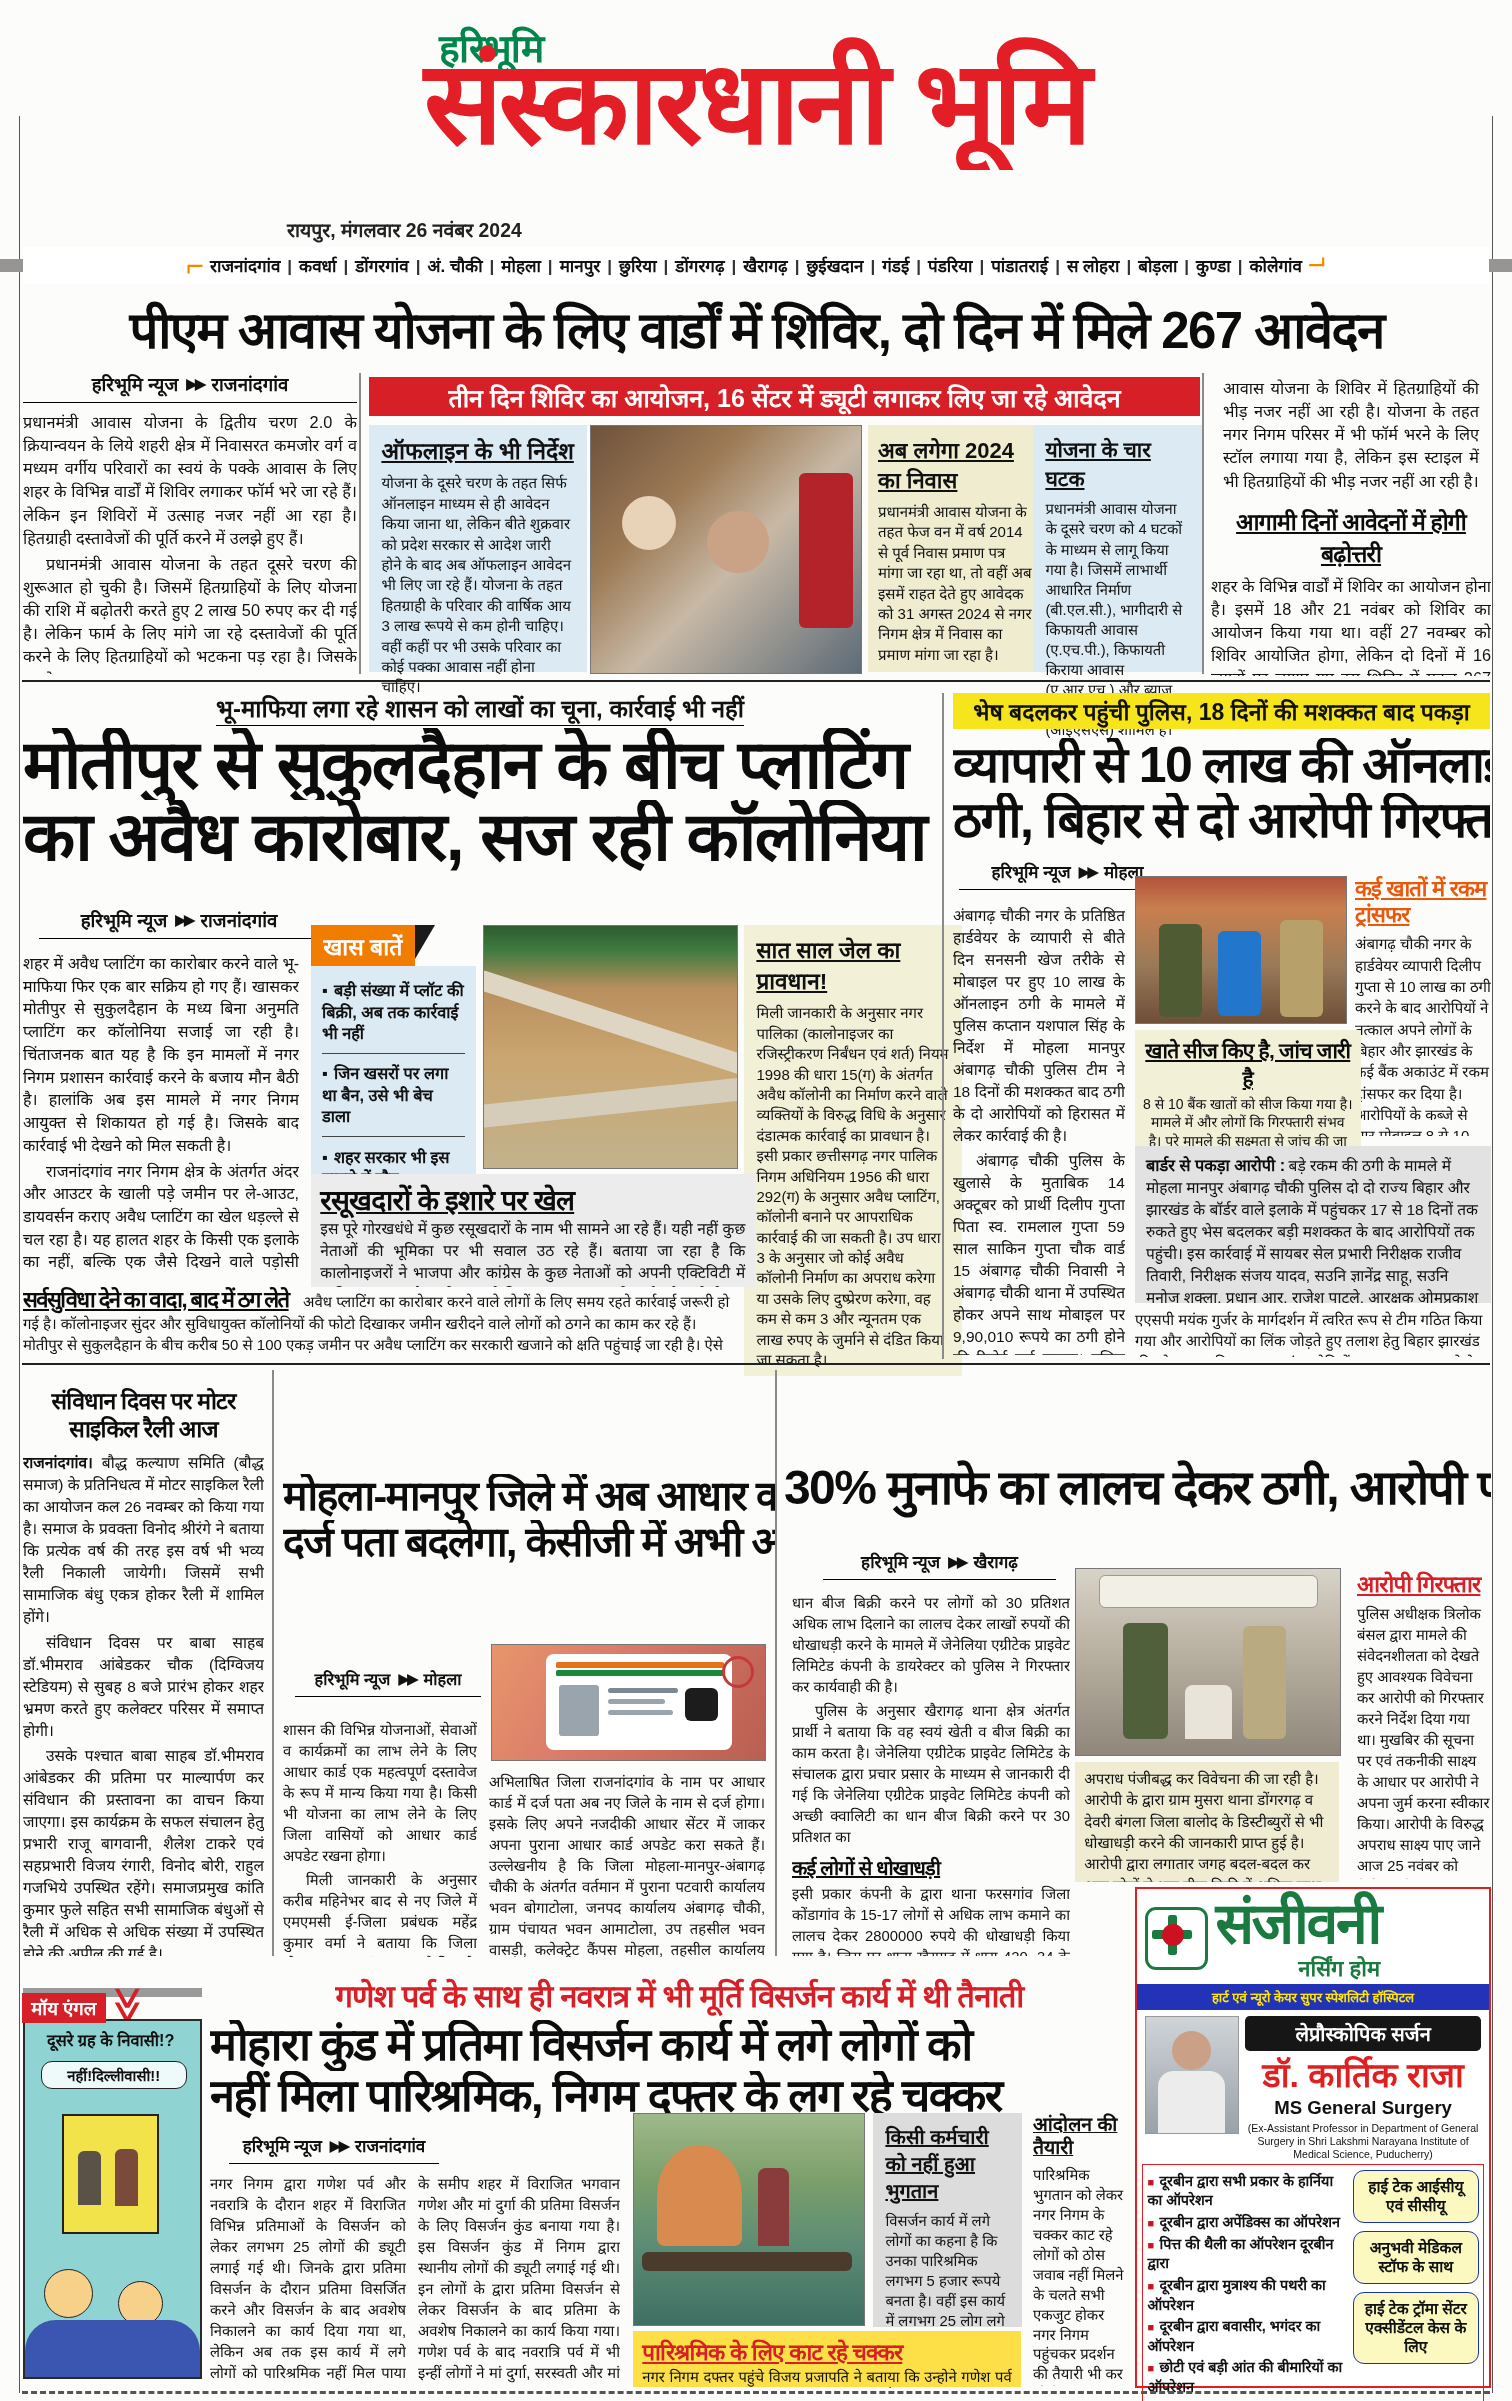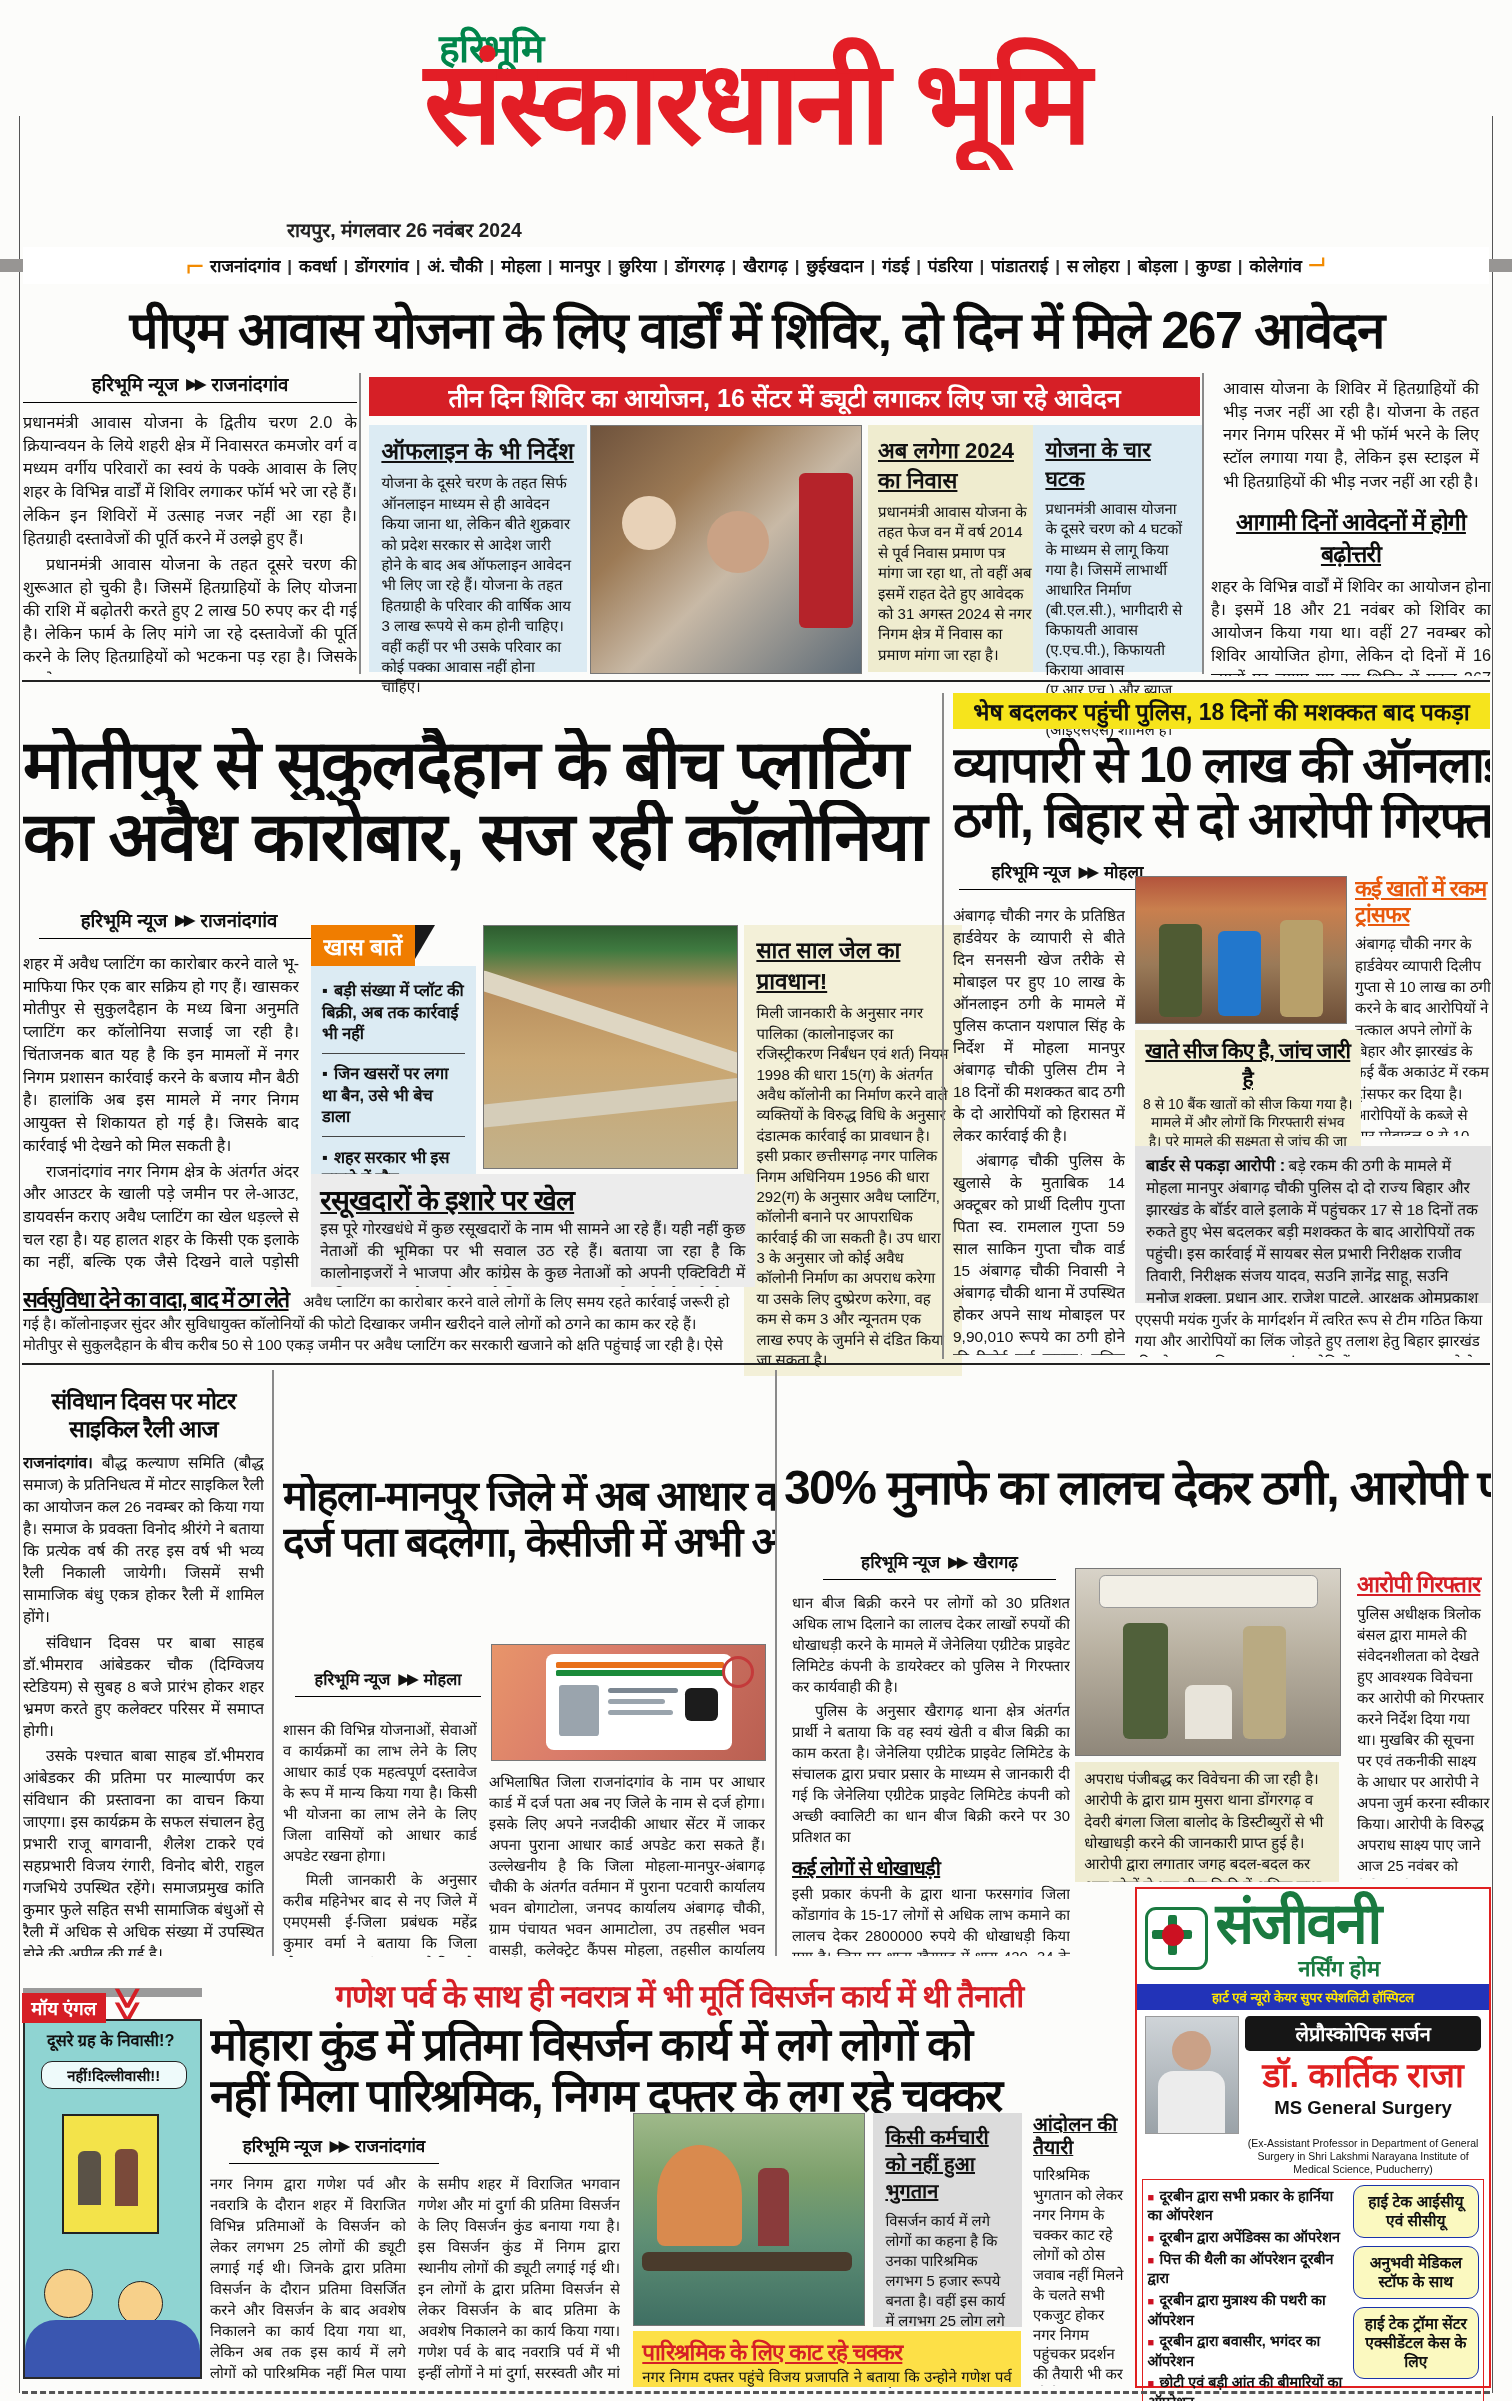--- a/index.html
+++ b/index.html
@@ -137,20 +137,23 @@
   <div class="abs" style="left:1211px;top:365px;width:280px;height:311px;overflow:hidden;">
     <p class="bodytext just" style="margin:12px;">आवास योजना के शिविर में हितग्राहियों की भीड़ नजर नहीं आ रही है। योजना के तहत नगर निगम परिसर में भी फॉर्म भरने के लिए स्टॉल लगाया गया है, लेकिन इस स्टाइल में भी हितग्राहियों की भीड़ नजर नहीं आ रही है।</p>
     <div class="hl" style="font-size:23px;text-align:center;text-decoration:underline;margin:7.8px 0 6.2px;letter-spacing:-0.8px;">आगामी दिनों आवेदनों में होगी बढ़ोत्तरी</div>
     <p class="bodytext just" style="margin:0;">शहर के विभिन्न वार्डों में शिविर का आयोजन होना है। इसमें 18 और 21 नवंबर को शिविर का आयोजन किया गया था। वहीं 27 नवम्बर को शिविर आयोजित होगा, लेकिन दो दिनों में 16 जगहों पर लगाए गए इस शिविर में महज 267 आवेदन ही प्राप्त हुए। हालांकि आने वाले दिनो में योजना के प्रचार प्रसार के बाद आवेदन करने वालों की संख्या में इजाफा देखने को मिल सकता है।</p>
   </div>
 
   <div class="abs vrule" style="left:359px;top:373px;height:301px;"></div>
   <div class="abs vrule" style="left:1202px;top:373px;height:301px;"></div>
   <div class="abs hrule" style="left:22px;right:22px;top:680px;"></div>
 
+  <div class="abs" style="left:22px;top:691px;width:916px;text-align:center;">
+    <span class="kicker-line" style="font-size:24px;">भू-माफिया लगा रहे शासन को लाखों का चूना, कार्रवाई भी नहीं</span>
+  </div>
   <div class="abs" style="left:23px;top:728px;width:916px;">
     <div class="hl nowrap" style="font-size:68px;line-height:1.06;">मोतीपुर से सुकुलदैहान के बीच प्लाटिंग</div>
     <div class="hl nowrap" style="font-size:68px;line-height:1.06;">का अवैध कारोबार, सज रही कॉलोनिया</div>
   </div>
   <div class="abs byline" style="left:39px;top:907px;width:280px;">
     <span>हरिभूमि न्यूज</span>
     <span class="ic">▶▶</span>
     <span>राजनांदगांव</span>
   </div>
   <div class="abs" style="left:23px;top:953px;width:276px;height:322px;overflow:hidden;">
@@ -373,21 +376,21 @@
     <div class="ad-blue">हार्ट एवं न्यूरो केयर सुपर स्पेशलिटी हॉस्पिटल</div>
     <div style="display:flex;padding:6.2px 7.8px 3.1px;gap:6.2px;">
       <div style="width:92px;height:116px;background:linear-gradient(180deg,#cfd4d8,#9aa2a8);position:relative;flex:none;border:0.8px solid #999;">
         <span class="fig" style="left:26.4px;top:14px;width:39px;height:39px;border-radius:50%;background:#caa187;"></span>
         <span class="fig" style="left:12.4px;top:54px;width:67px;height:62px;background:#ececec;border-radius:15.5px 15.5px 0 0;"></span>
       </div>
       <div style="flex:1;text-align:center;">
         <div class="ad-role">लेप्रौस्कोपिक सर्जन</div>
         <div class="ad-doc">डॉ. कार्तिक राजा</div>
         <div style="font-weight:bold;font-size:18.6px;">MS General Surgery</div>
-        <div style="font-size:10.5px;line-height:1.25;margin-top:18px;">(Ex-Assistant Professor in Department of General Surgery in Shri Lakshmi Narayana Institute of Medical Science, Puducherry)</div>
+        <div style="font-size:10.5px;line-height:1.25;margin-top:3px;">(Ex-Assistant Professor in Department of General Surgery in Shri Lakshmi Narayana Institute of Medical Science, Puducherry)</div>
       </div>
     </div>
     <div style="display:flex;border:1.6px solid #e02020;margin:0 4.7px;padding:4.7px;gap:4.7px;">
       <div style="flex:1.6;">
           <div class="svc">दूरबीन द्वारा सभी प्रकार के हार्निया का ऑपरेशन</div>
           <div class="svc">दूरबीन द्वारा अपेंडिक्स का ऑपरेशन</div>
           <div class="svc">पित्त की थैली का ऑपरेशन दूरबीन द्वारा</div>
           <div class="svc">दूरबीन द्वारा मुत्राश्य की पथरी का ऑपरेशन</div>
           <div class="svc">दूरबीन द्वारा बवासीर, भगंदर का ऑपरेशन</div>
           <div class="svc">छोटी एवं बड़ी आंत की बीमारियों का ऑपरेशन</div>

